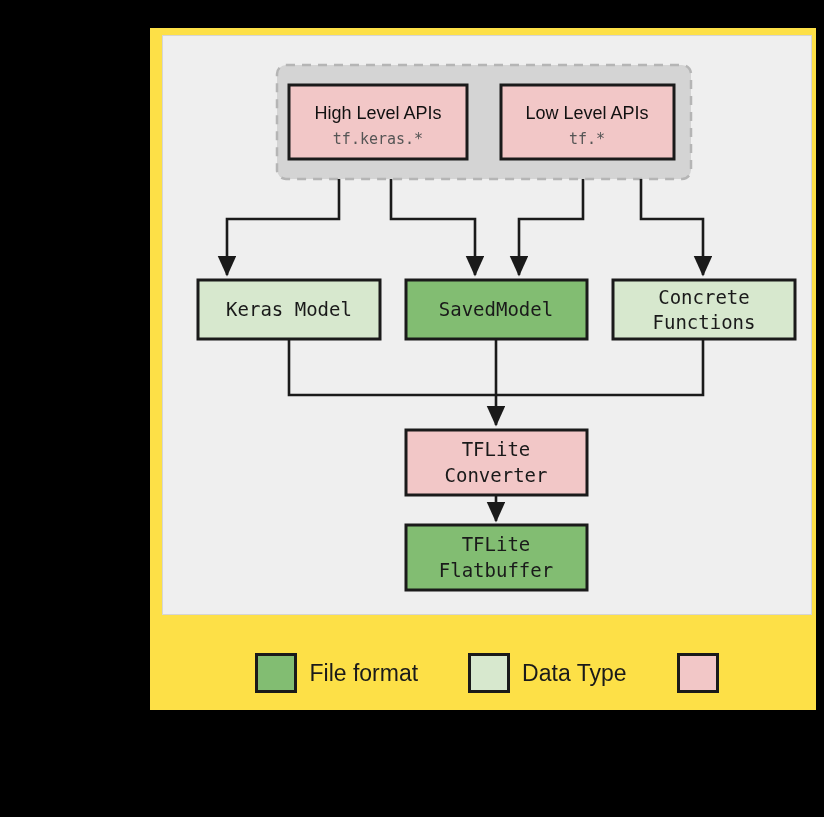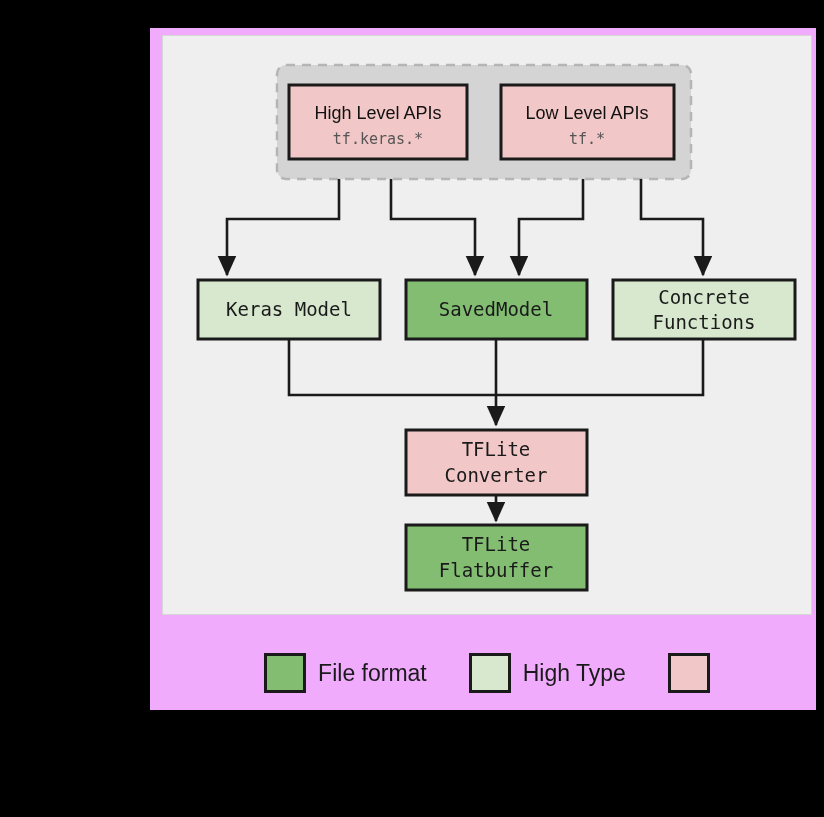--- a/index.html
+++ b/index.html
@@ -18,21 +18,21 @@
     width: 824px;
     height: 817px;
     background: #000000;
   }
   #card {
     position: absolute;
     left: 150px;
     top: 28px;
     width: 666px;
     height: 682px;
-    background: #f0abfc;
+    background: #fde047;
   }
   #panel {
     position: absolute;
     left: 12px;
     top: 7px;
     width: 650px;
     height: 580px;
     background: #efefef;
     border: 1px solid #d5d5d5;
     box-sizing: border-box;
@@ -74,21 +74,21 @@
   }
   #legend {
     position: absolute;
     left: 12px;
     top: 608px;
     width: 650px;
     height: 74px;
     display: flex;
     align-items: center;
     justify-content: center;
-    gap: 8px;
+    gap: 16px;
   }
   .legend-item {
     display: flex;
     align-items: center;
   }
   .legend-item + .legend-item {
     margin-left: 34px;
   }
   .swatch {
     width: 42px;
@@ -173,21 +173,21 @@
       </svg>
     </div>
 
     <div id="legend">
       <div class="legend-item">
         <span class="swatch" style="background:#82bd72"></span>
         <span class="legend-text">File format</span>
       </div>
       <div class="legend-item">
         <span class="swatch" style="background:#d7e8ce"></span>
-        <span class="legend-text">High Type</span>
+        <span class="legend-text">Data Type</span>
       </div>
       <div class="legend-item">
         <span class="swatch" style="background:#f2c7c7"></span>
       </div>
     </div>
 
   </div>
 </div>
 
 </body></html>

